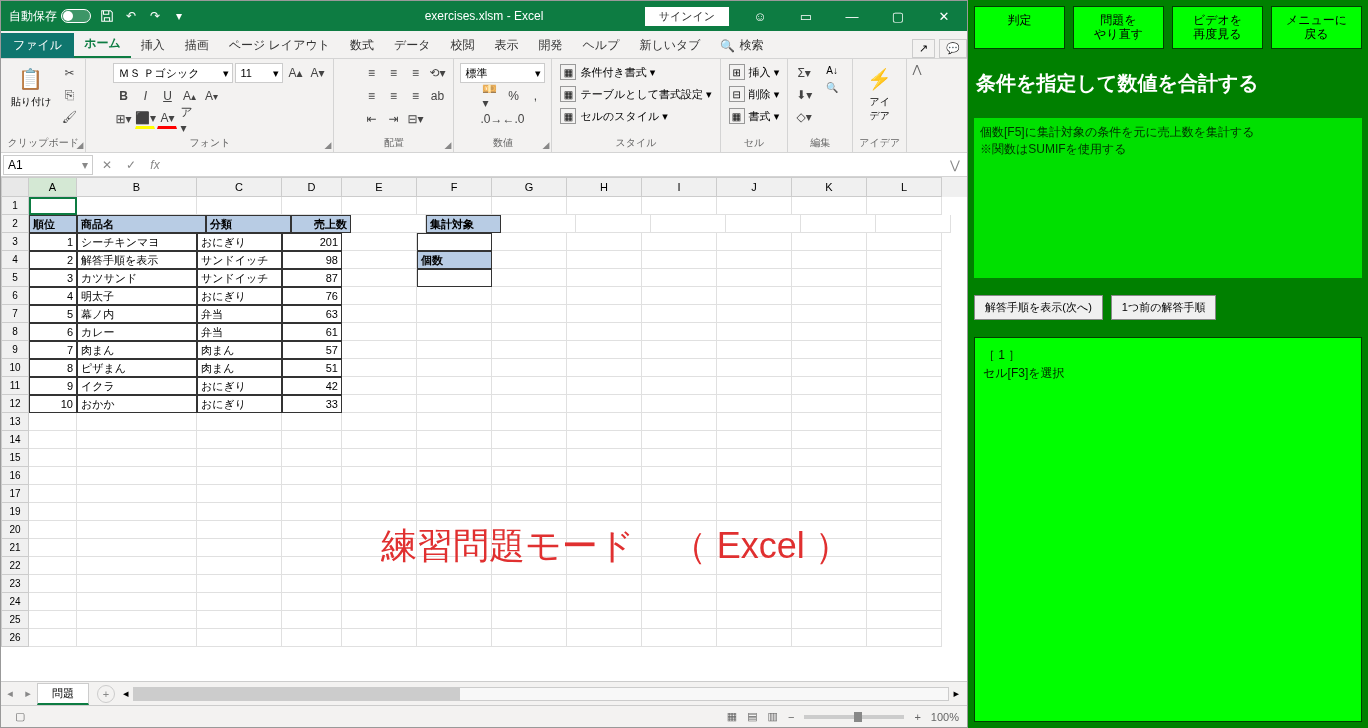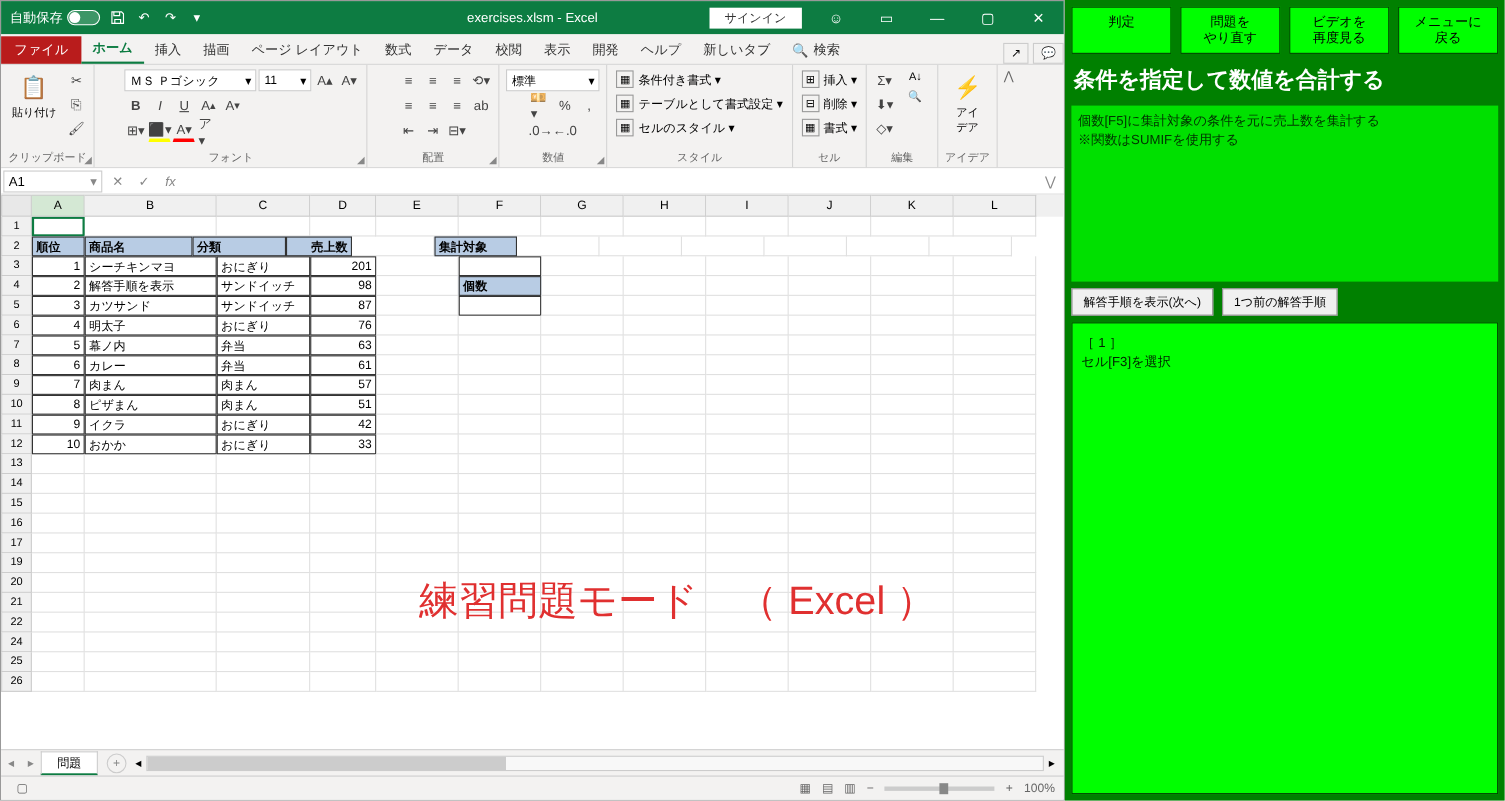--- a/index.html
+++ b/index.html
@@ -11,21 +11,21 @@
 .toggle { width: 30px; height: 14px; border: 1px solid #fff; border-radius: 7px; position: relative; background: rgba(255,255,255,0.2); }
 .toggle::after { content:""; width:10px; height:10px; background:#fff; border-radius:50%; position:absolute; left:1px; top:1px; }
 .qat-icon { width:16px; height:16px; display:inline-flex; align-items:center; justify-content:center; color:#fff; }
 .titlebar .center { position:absolute; left:50%; transform:translateX(-50%); color:#fff; }
 .titlebar .right { margin-left:auto; display:flex; align-items:center; gap:0; }
 .signin-btn { background:#fff; color:#333; padding:2px 14px; font-size:11px; margin-right:8px; }
 .win-btn { width:46px; height:30px; display:flex; align-items:center; justify-content:center; color:#fff; font-size:13px; }
 .tabs { display:flex; height:28px; background:#f3f2f1; border-bottom:1px solid #d4d4d4; align-items:flex-end; font-size:12px; }
 .tab { padding:4px 10px; color:#333; cursor:pointer; }
 .tab.active { color:#0d7c42; border-bottom:2px solid #0d7c42; font-weight:bold; }
-.tab.file { background:#b91c1c; color:#fff; padding:4px 12px; }
+.tab.file { background:#0f766e; color:#fff; padding:4px 12px; }
 .tabs .spacer { flex:1; }
 .search-tab { display:flex; align-items:center; gap:4px; }
 .tab-sq { border:1px solid #ccc; padding:2px 6px; margin-left:4px; font-size:11px; }
 .ribbon { height:94px; background:#f3f2f1; display:flex; border-bottom:1px solid #d4d4d4; font-size:11px; }
 .rgroup { border-right:1px solid #d4d4d4; padding:4px 6px 2px; display:flex; flex-direction:column; align-items:center; justify-content:space-between; position:relative; }
 .rgroup .label { font-size:10px; color:#666; margin-top:2px; }
 .rgroup .content { display:flex; gap:4px; flex:1; align-items:flex-start; }
 .big-btn { display:flex; flex-direction:column; align-items:center; gap:2px; padding:2px 4px; font-size:10px; text-align:center; }
 .big-btn .icon { width:28px; height:28px; display:flex; align-items:center; justify-content:center; font-size:20px; }
 .col { display:flex; flex-direction:column; gap:2px; }
@@ -60,21 +60,21 @@
 .st-nav { width:18px; text-align:center; color:#888; }
 .st-tab { padding:2px 14px; background:#fff; border:1px solid #ccc; border-bottom:2px solid #0d7c42; }
 .st-add { width:18px; height:18px; border:1px solid #ccc; border-radius:50%; margin-left:8px; text-align:center; line-height:16px; color:#888; }
 .hscroll { flex:1; display:flex; align-items:center; padding:0 8px; }
 .hscroll-track { flex:1; height:14px; border:1px solid #ccc; background:#f8f8f8; position:relative; margin:0 4px; }
 .hscroll-thumb { position:absolute; left:0; width:40%; height:100%; background:#ccc; }
 .status-bar { height:22px; background:#f3f2f1; border-top:1px solid #ccc; display:flex; align-items:center; justify-content:flex-end; padding:0 8px; font-size:11px; gap:10px; color:#666; }
 .status-bar .left-st { margin-right:auto; padding-left:6px; }
 .zoom-slider { width:100px; height:4px; background:#ccc; position:relative; }
 .zoom-slider::after { content:""; position:absolute; left:50%; top:-3px; width:8px; height:10px; background:#888; }
-.side-panel { width:400px; height:728px; background:#008000; display:flex; flex-direction:column; padding:6px; gap:6px; }
+.side-panel { width:400px; height:728px; background:#008000; display:flex; flex-direction:column; padding:6px; gap:17px; }
 .sp-buttons { display:flex; gap:8px; }
 .sp-btn { flex:1; background:#00ff00; border:1px solid #004000; padding:6px 4px; font-size:12px; text-align:center; cursor:pointer; line-height:1.2; }
 .sp-title { color:#fff; font-size:20px; font-weight:bold; padding:4px 2px; }
 .sp-desc { background:#00e000; color:#003000; font-size:12px; padding:6px; min-height:160px; line-height:1.4; }
 .sp-ans-btns { display:flex; gap:8px; }
 .sp-ans-btn { background:#f0f0f0; border:1px solid #888; padding:4px 10px; font-size:11px; cursor:pointer; }
 .sp-answer { flex:1; background:#00ff00; border:1px solid #004000; padding:8px; font-size:12px; color:#002000; line-height:1.5; }
 svg { display:block; }
 </style>
 </head>
@@ -339,21 +339,21 @@
             <div class="cell" style="width: 75px;"></div>
             <div class="cell" style="width: 75px;"></div>
             <div class="cell" style="width: 75px;"></div>
             <div class="cell" style="width: 75px;"></div>
             <div class="cell" style="width: 75px;"></div>
             <div class="cell" style="width: 75px;"></div>
           </div>
           <div class="gr">
             <div class="rh">2</div>
             <div class="cell hdr" style="width: 48px;">順位</div>
-            <div class="cell hdr" style="width: 98px;">商品名</div>
+            <div class="cell hdr" style="width: 129px;">商品名</div>
             <div class="cell hdr" style="width: 85px;">分類</div>
             <div class="cell hdr num" style="width: 60px;">売上数</div>
             <div class="cell" style="width: 75px;"></div>
             <div class="cell hdr" style="width: 75px;">集計対象</div>
             <div class="cell" style="width: 75px;"></div>
             <div class="cell" style="width: 75px;"></div>
             <div class="cell" style="width: 75px;"></div>
             <div class="cell" style="width: 75px;"></div>
             <div class="cell" style="width: 75px;"></div>
             <div class="cell" style="width: 75px;"></div>
@@ -623,20 +623,35 @@
             <div class="cell" style="width: 75px;"></div>
             <div class="cell" style="width: 75px;"></div>
             <div class="cell" style="width: 75px;"></div>
             <div class="cell" style="width: 75px;"></div>
             <div class="cell" style="width: 75px;"></div>
             <div class="cell" style="width: 75px;"></div>
             <div class="cell" style="width: 75px;"></div>
           </div>
           <div class="gr">
             <div class="rh">22</div>
+            <div class="cell" style="width: 48px;"></div>
+            <div class="cell" style="width: 120px;"></div>
+            <div class="cell" style="width: 85px;"></div>
+            <div class="cell" style="width: 60px;"></div>
+            <div class="cell" style="width: 75px;"></div>
+            <div class="cell" style="width: 75px;"></div>
+            <div class="cell" style="width: 75px;"></div>
+            <div class="cell" style="width: 75px;"></div>
+            <div class="cell" style="width: 75px;"></div>
+            <div class="cell" style="width: 75px;"></div>
+            <div class="cell" style="width: 75px;"></div>
+            <div class="cell" style="width: 75px;"></div>
+          </div>
+          <div class="gr">
+            <div class="rh">23</div>
             <div class="cell" style="width: 48px;"></div>
             <div class="cell" style="width: 120px;"></div>
             <div class="cell" style="width: 85px;"></div>
             <div class="cell" style="width: 60px;"></div>
             <div class="cell" style="width: 75px;"></div>
             <div class="cell" style="width: 75px;"></div>
             <div class="cell" style="width: 75px;"></div>
             <div class="cell" style="width: 75px;"></div>
             <div class="cell" style="width: 75px;"></div>
             <div class="cell" style="width: 75px;"></div>

